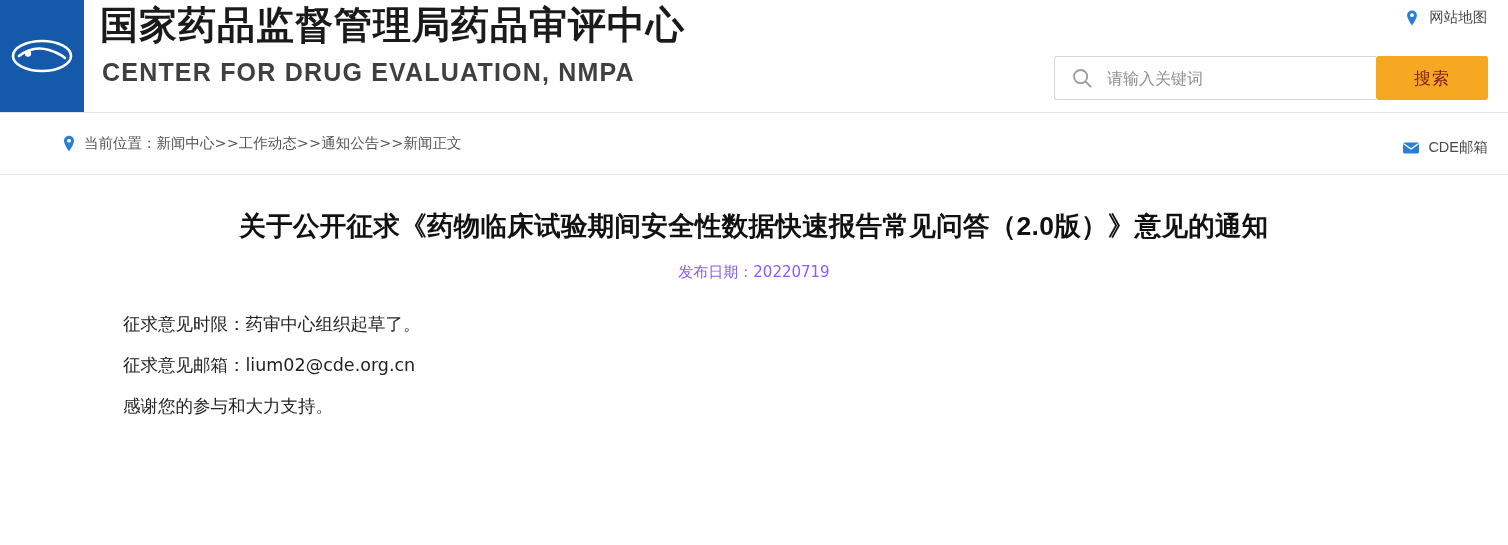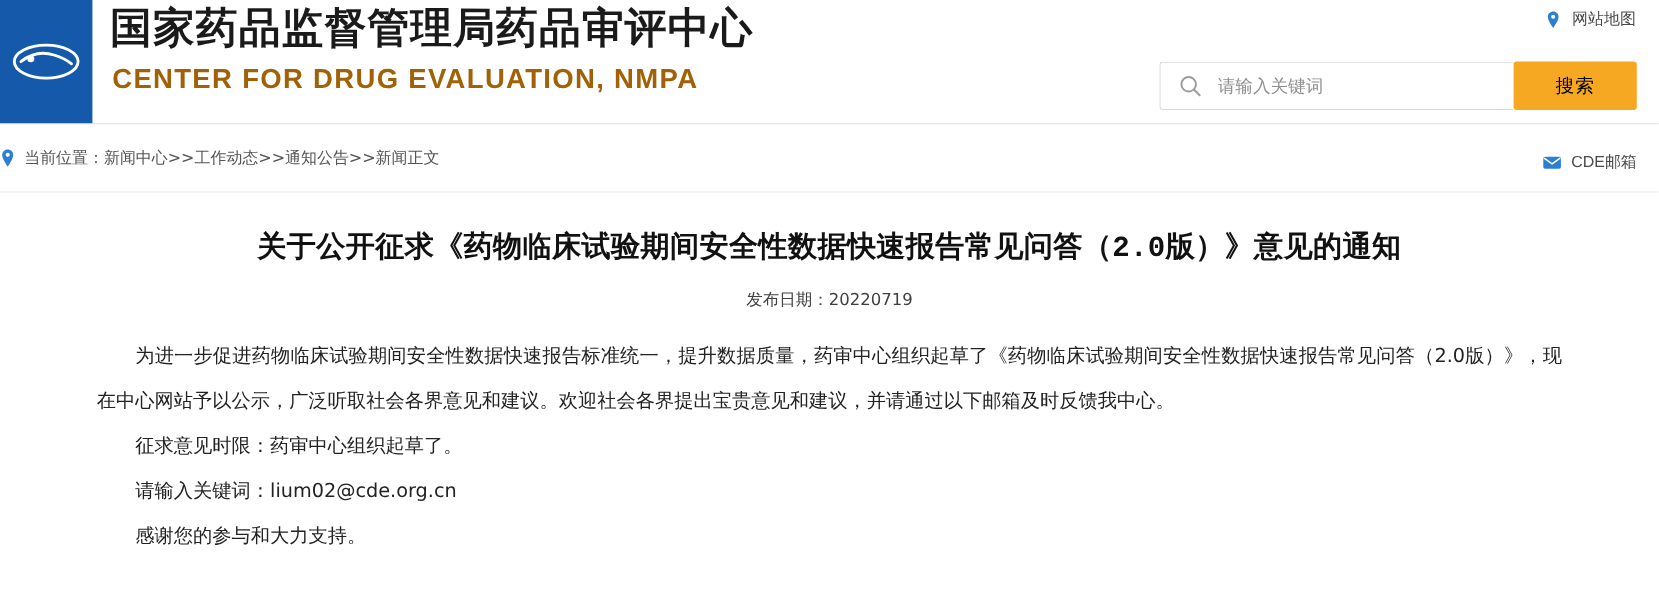--- a/index.html
+++ b/index.html
@@ -49,21 +49,21 @@
     font-family: "DejaVu Sans", sans-serif;
     white-space: nowrap;
   }
   .title-en {
     position: absolute;
     left: 102px;
     top: 58px;
     font-size: 25px;
     font-weight: bold;
     letter-spacing: 1.2px;
-    color: #a16207;
+    color: #404040;
     font-family: "Liberation Sans", sans-serif;
     white-space: nowrap;
   }
 
   
   .quicklinks {
     position: absolute;
     right: 20px;
     top: 8px;
     display: flex;
@@ -126,34 +126,35 @@
     font-family: "DejaVu Sans", sans-serif;
     background: transparent;
   }
   .search-input::placeholder { color: #8f8f8f; }
   .search-button {
     width: 112px;
     height: 44px;
     border: none;
     background: #f5a623;
     background: #f7a823;
-    color: #000000;
+    color: #7f1d1d;
     font-size: 17px;
     letter-spacing: 1px;
     cursor: pointer;
     border-radius: 3px;
     font-family: "DejaVu Sans", sans-serif;
   }
 
   
   .breadcrumb-bar {
     height: 62px;
     border-bottom: 1px solid #e8e8e8;
     display: flex;
     align-items: center;
+    padding-left: 62px;
     box-sizing: border-box;
   }
   .pin-icon {
     width: 14px;
     height: 18px;
     color: #2a7fd4;
     margin-right: 8px;
     flex: none;
   }
   .pin-icon svg { display: block; }
@@ -172,29 +173,29 @@
   
   .article {
     padding: 0 88px;
   }
   .doc-title {
     margin: 34px 0 0 0;
     text-align: center;
     font-size: 26.5px;
     font-weight: bold;
     color: #111;
-    font-family: Liberation Mono, monospace;
+    font-family: Liberation Sans, sans-serif;
     letter-spacing: 0.3px;
     line-height: 1.3;
   }
   .doc-date {
     margin-top: 20px;
     text-align: center;
     font-size: 15px;
-    color: #404040;
+    color: #8b5cf6;
     font-family: "DejaVu Sans", sans-serif;
   }
   .doc-body {
     margin-top: 22px;
     font-size: 17.5px;
     line-height: 41px;
     color: #222;
     font-family: "DejaVu Sans", sans-serif;
     text-align: justify;
   }
@@ -286,18 +287,17 @@
 </div>
 
 <div class="article">
   <h1 class="doc-title">关于公开征求《药物临床试验期间安全性数据快速报告常见问答（2.0版）》意见的通知</h1>
 
   <div class="doc-date">
     <span>发布日期：</span><span>20220719</span>
   </div>
 
   <div class="doc-body">
-    <p>为进一步促进药物临床试验期间安全性数据快速报告标准统一，提升数据质量，药审中心组织起草了《药物临床试验期间安全性数据快速报告常见问答（2.0版）》，现在中心网站予以公示，广泛听取社会各界意见和建议。欢迎社会各界提出宝贵意见和建议，并请通过以下邮箱及时反馈我中心。</p>
     <p class="noindent">征求意见时限：药审中心组织起草了。</p>
-    <p class="noindent">请输入关键词：lium02@cde.org.cn</p>
+    <p class="noindent">征求意见邮箱：lium02@cde.org.cn</p>
     <p class="noindent">感谢您的参与和大力支持。</p>
   </div>
 </div>
 
 </body></html>

